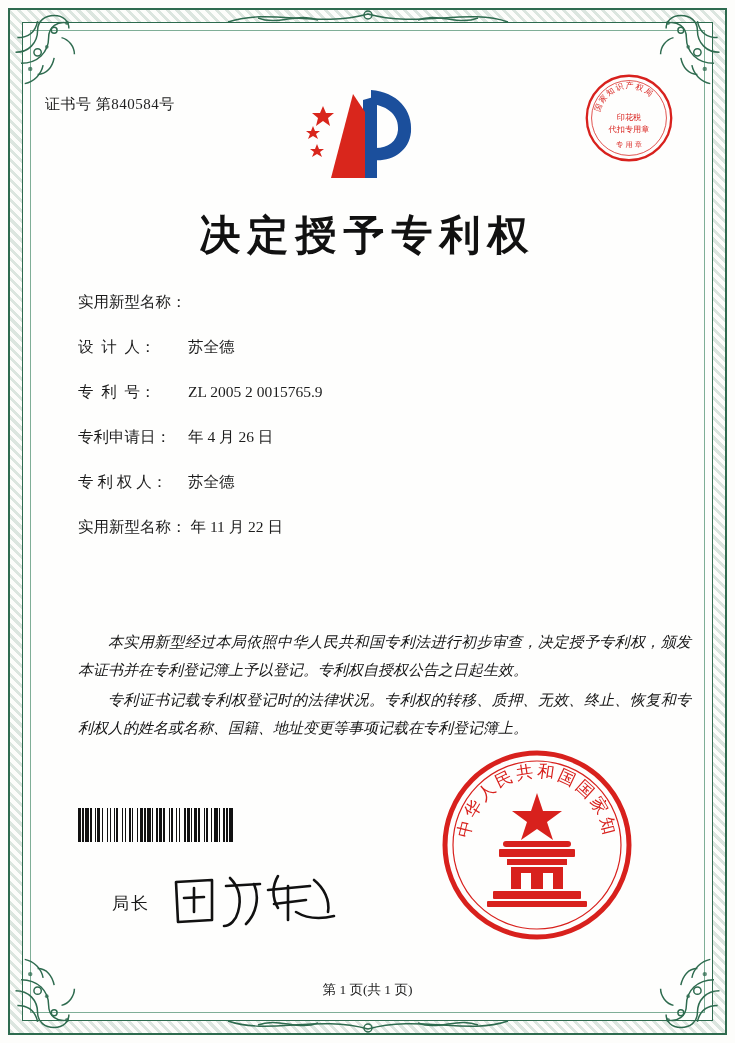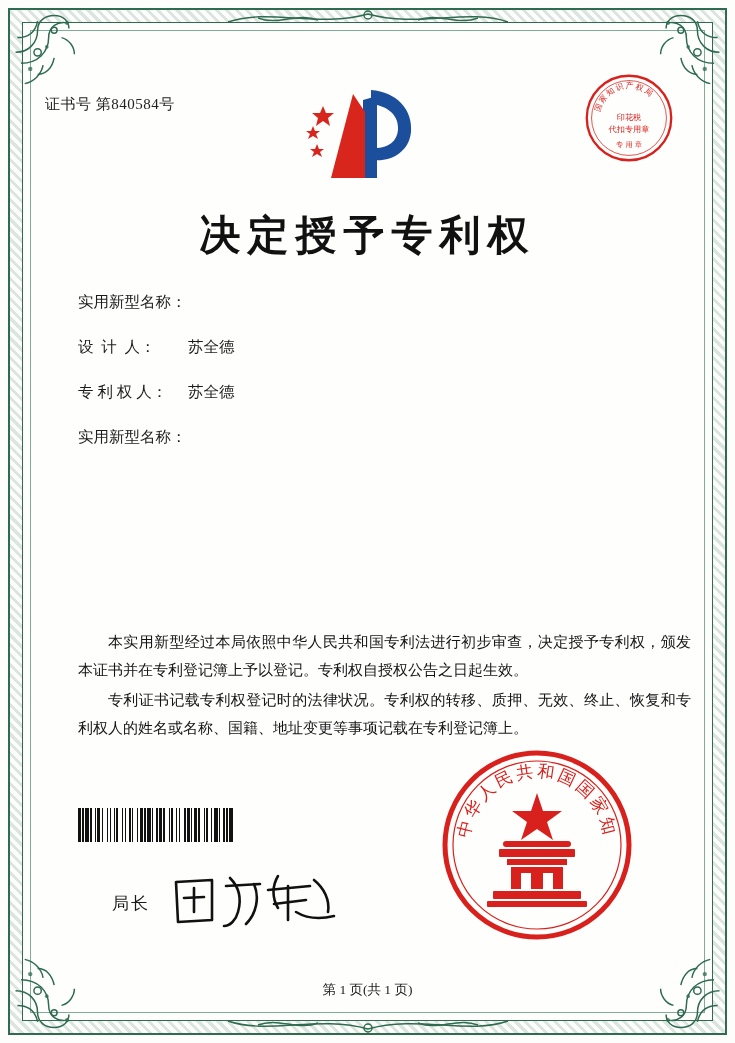--- a/index.html
+++ b/index.html
@@ -126,20 +126,21 @@
   }
   .field.wide .field-label { min-width: 106px; }
 
   .paras {
     position: absolute;
     left: 38px; right: 4px; top: 588px;
     font-size: 15px;
     line-height: 28px;
     text-align: justify;
     color: #141414;
+    font-style: italic;
   }
   .paras p {
     margin: 0 0 2px 0;
     text-indent: 2em;
   }
 
   .barcode {
     position: absolute;
     left: 38px; top: 768px;
     width: 290px; height: 34px;
@@ -334,25 +335,34 @@
 
     <div class="fields">
       <div class="field wide">
         <span class="field-label">实用新型名称：</span>
       </div>
       <div class="field wide">
         <span class="field-label">设  计  人：</span>
         <span class="field-value">苏全德</span>
       </div>
       <div class="field wide">
+        <span class="field-label">专  利  号：</span>
+        <span class="field-value">ZL 2005 2 0015765.9</span>
+      </div>
+      <div class="field wide">
+        <span class="field-label">专利申请日：</span>
+        <span class="field-value">年 4 月 26 日</span>
+      </div>
+      <div class="field wide">
         <span class="field-label">专 利 权 人：</span>
         <span class="field-value">苏全德</span>
       </div>
       <div class="field wide">
         <span class="field-label">实用新型名称：</span>
+        <span class="field-value">年 11 月 22 日</span>
       </div>
     </div>
 
     <div class="paras">
       <p>本实用新型经过本局依照中华人民共和国专利法进行初步审查，决定授予专利权，颁发本证书并在专利登记簿上予以登记。专利权自授权公告之日起生效。</p>
       <p>专利证书记载专利权登记时的法律状况。专利权的转移、质押、无效、终止、恢复和专利权人的姓名或名称、国籍、地址变更等事项记载在专利登记簿上。</p>
     </div>
 
     <div class="barcode">
         <i style="width:3px"></i>

